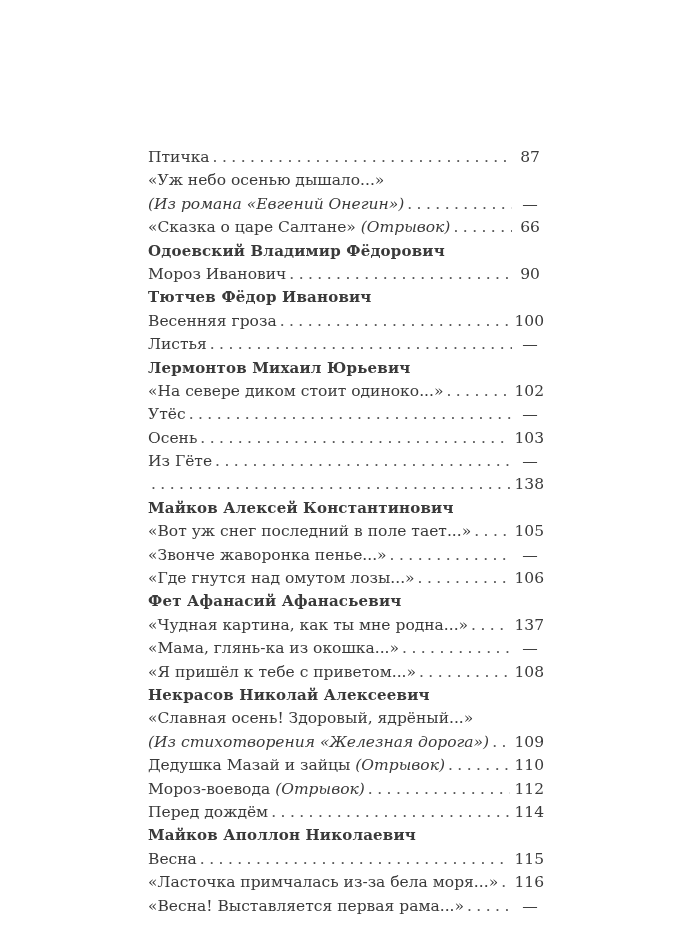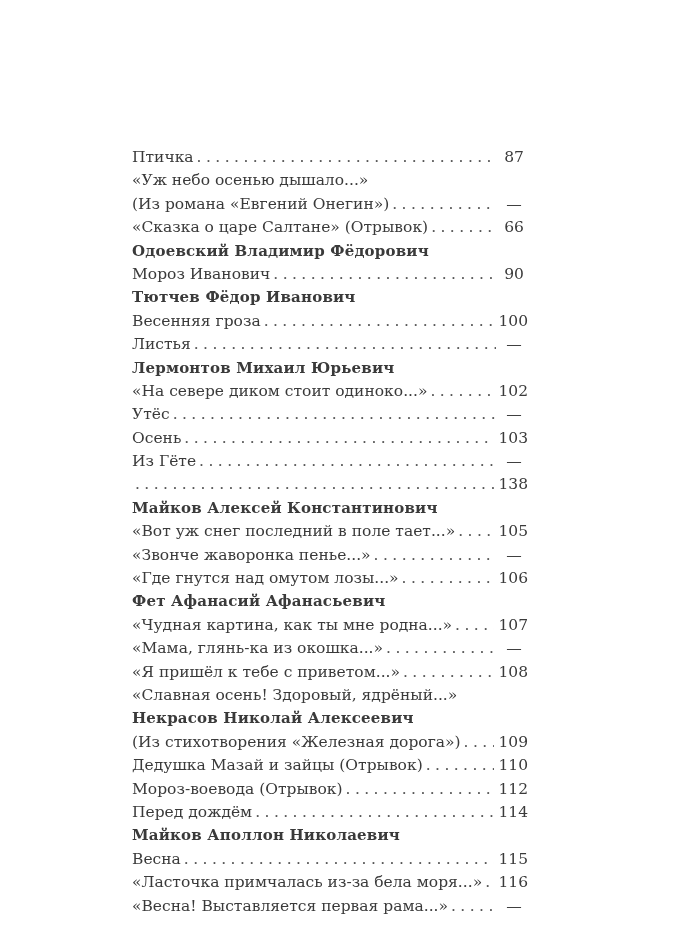--- a/index.html
+++ b/index.html
@@ -6,40 +6,40 @@
   body {
     width: 700px; height: 933px;
     background: #ffffff;
     position: relative;
     overflow: hidden;
     font-family: "DejaVu Serif", "Liberation Serif", serif;
     color: #3a3a3a;
   }
   .toc {
     position: absolute;
-    left: 132px;
+    left: 148px;
     top: 146px;
     width: 396px;
   }
   .row {
     height: 23.4px;
     line-height: 23.4px;
     font-size: 15.5px;
     display: flex;
     align-items: baseline;
     white-space: nowrap;
     overflow: hidden;
   }
   .row.author {
     font-weight: bold;
     font-size: 15px;
     letter-spacing: 0.2px;
   }
   .row .title { flex: 0 0 auto; }
-  .row .it { }
+  .row .it { font-style: italic; }
   .row .dots {
     flex: 1 1 auto;
     overflow: hidden;
     margin: 0 4px 0 3px;
     letter-spacing: 3.2px;
     color: #555;
   }
   .row .dots::before {
     content: ". . . . . . . . . . . . . . . . . . . . . . . . . . . . . . . . . . . . . . . . . . . . . . . . . . . . . . .";
     letter-spacing: 0;
@@ -138,37 +138,37 @@
       <span class="title"><span>«Где гнутся над омутом лозы...»</span></span>
       <span class="dots"></span>
       <span class="page">106</span>
     </div>
     <div class="row author">
       <span class="title">Фет Афанасий Афанасьевич</span>
     </div>
     <div class="row">
       <span class="title"><span>«Чудная картина, как ты мне родна...»</span></span>
       <span class="dots"></span>
-      <span class="page">107</span>
+      <span class="page">137</span>
     </div>
     <div class="row">
       <span class="title"><span>«Мама, глянь-ка из окошка...»</span></span>
       <span class="dots"></span>
       <span class="page">—</span>
     </div>
     <div class="row">
       <span class="title"><span>«Я пришёл к тебе с приветом...»</span></span>
       <span class="dots"></span>
       <span class="page">108</span>
     </div>
+    <div class="row author">
+      <span class="title">Некрасов Николай Алексеевич</span>
+    </div>
     <div class="row">
       <span class="title"><span>«Славная осень! Здоровый, ядрёный...»</span></span>
-    </div>
-    <div class="row author">
-      <span class="title">Некрасов Николай Алексеевич</span>
     </div>
     <div class="row">
       <span class="title"><span></span><span class="it">(Из стихотворения «Железная дорога»)</span></span>
       <span class="dots"></span>
       <span class="page">109</span>
     </div>
     <div class="row">
       <span class="title"><span>Дедушка Мазай и зайцы</span> <span class="it">(Отрывок)</span></span>
       <span class="dots"></span>
       <span class="page">110</span>

